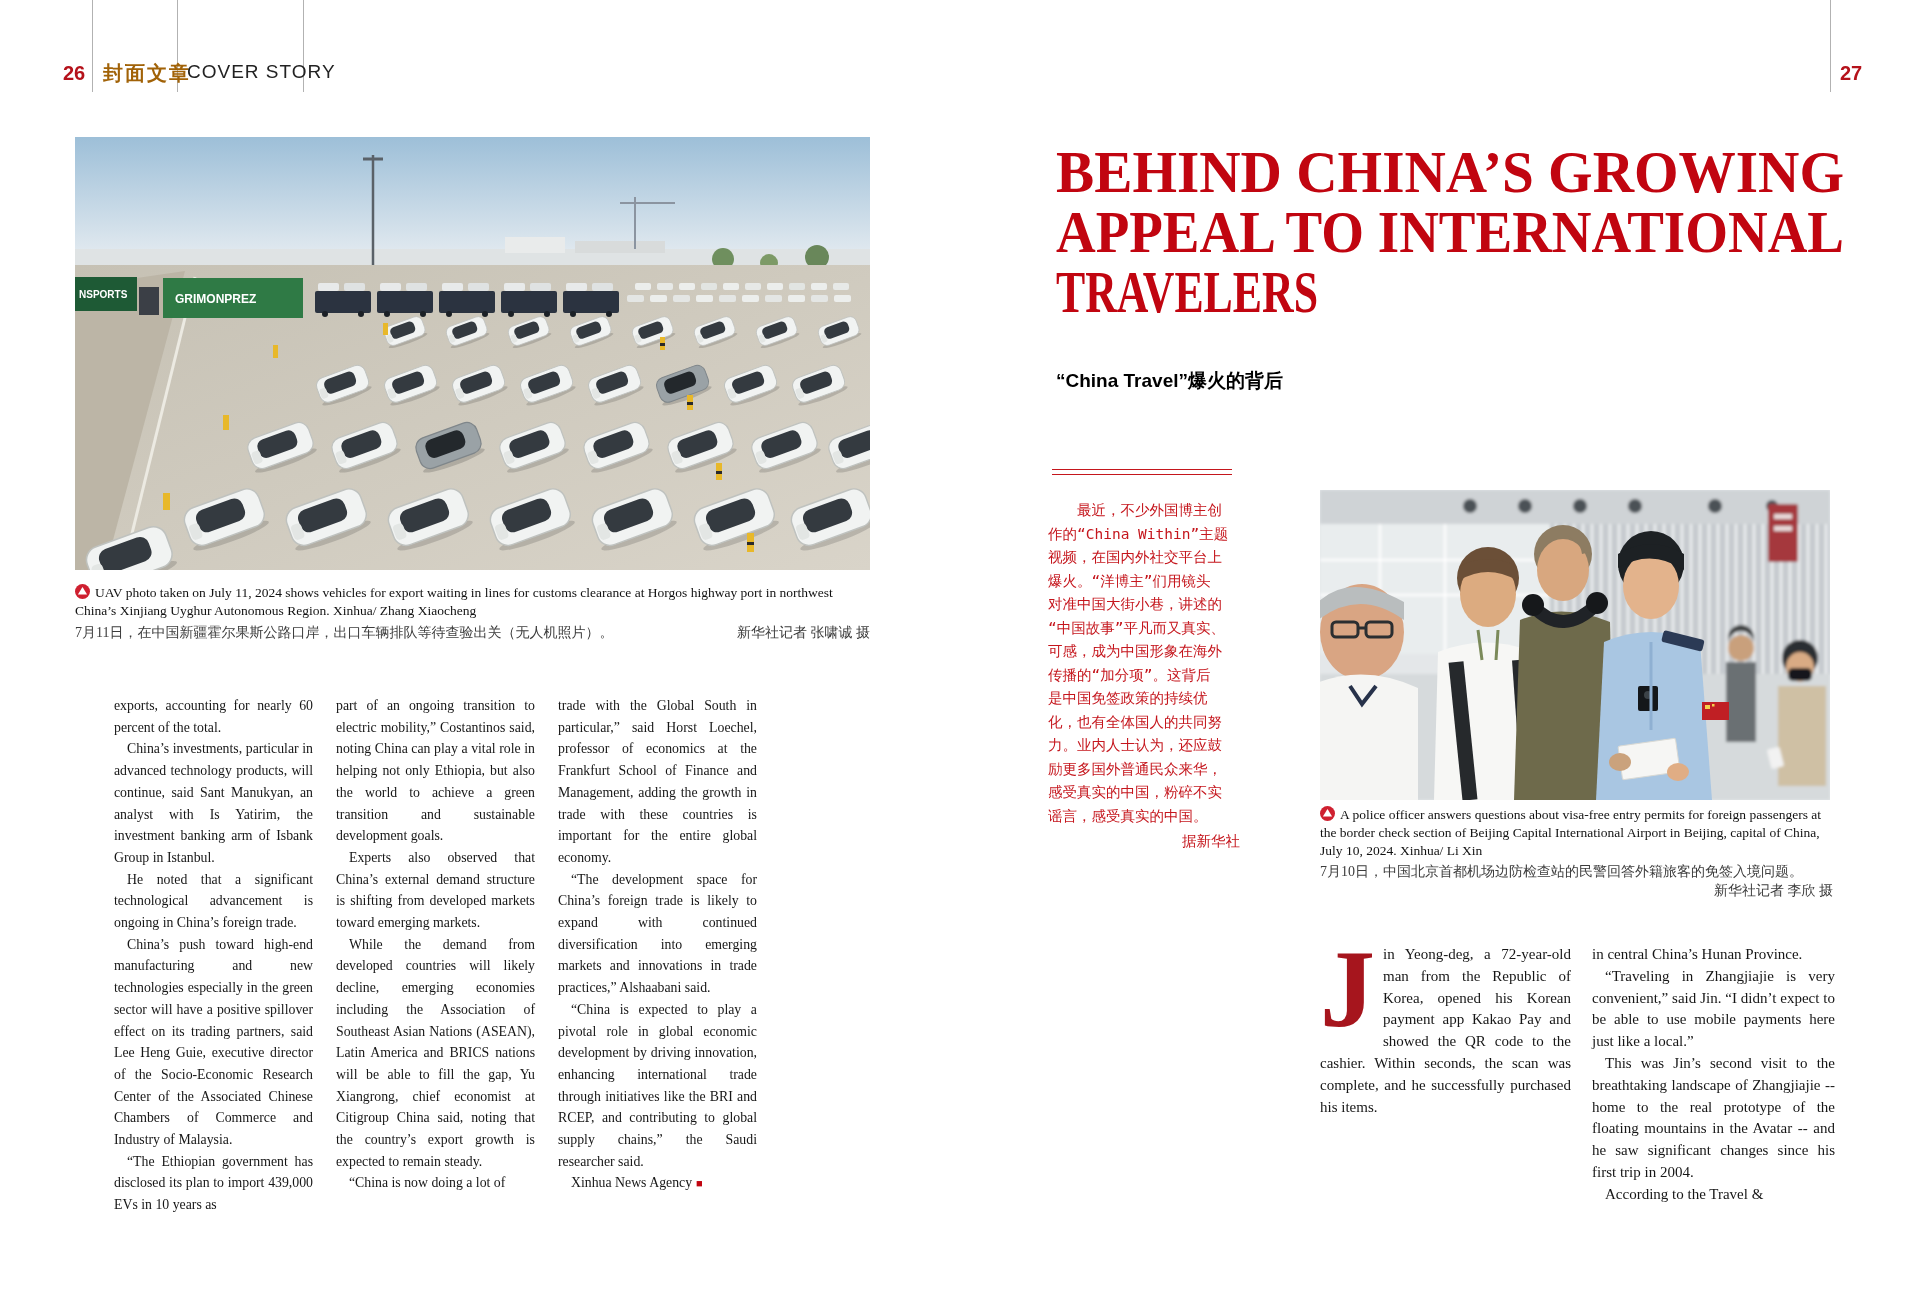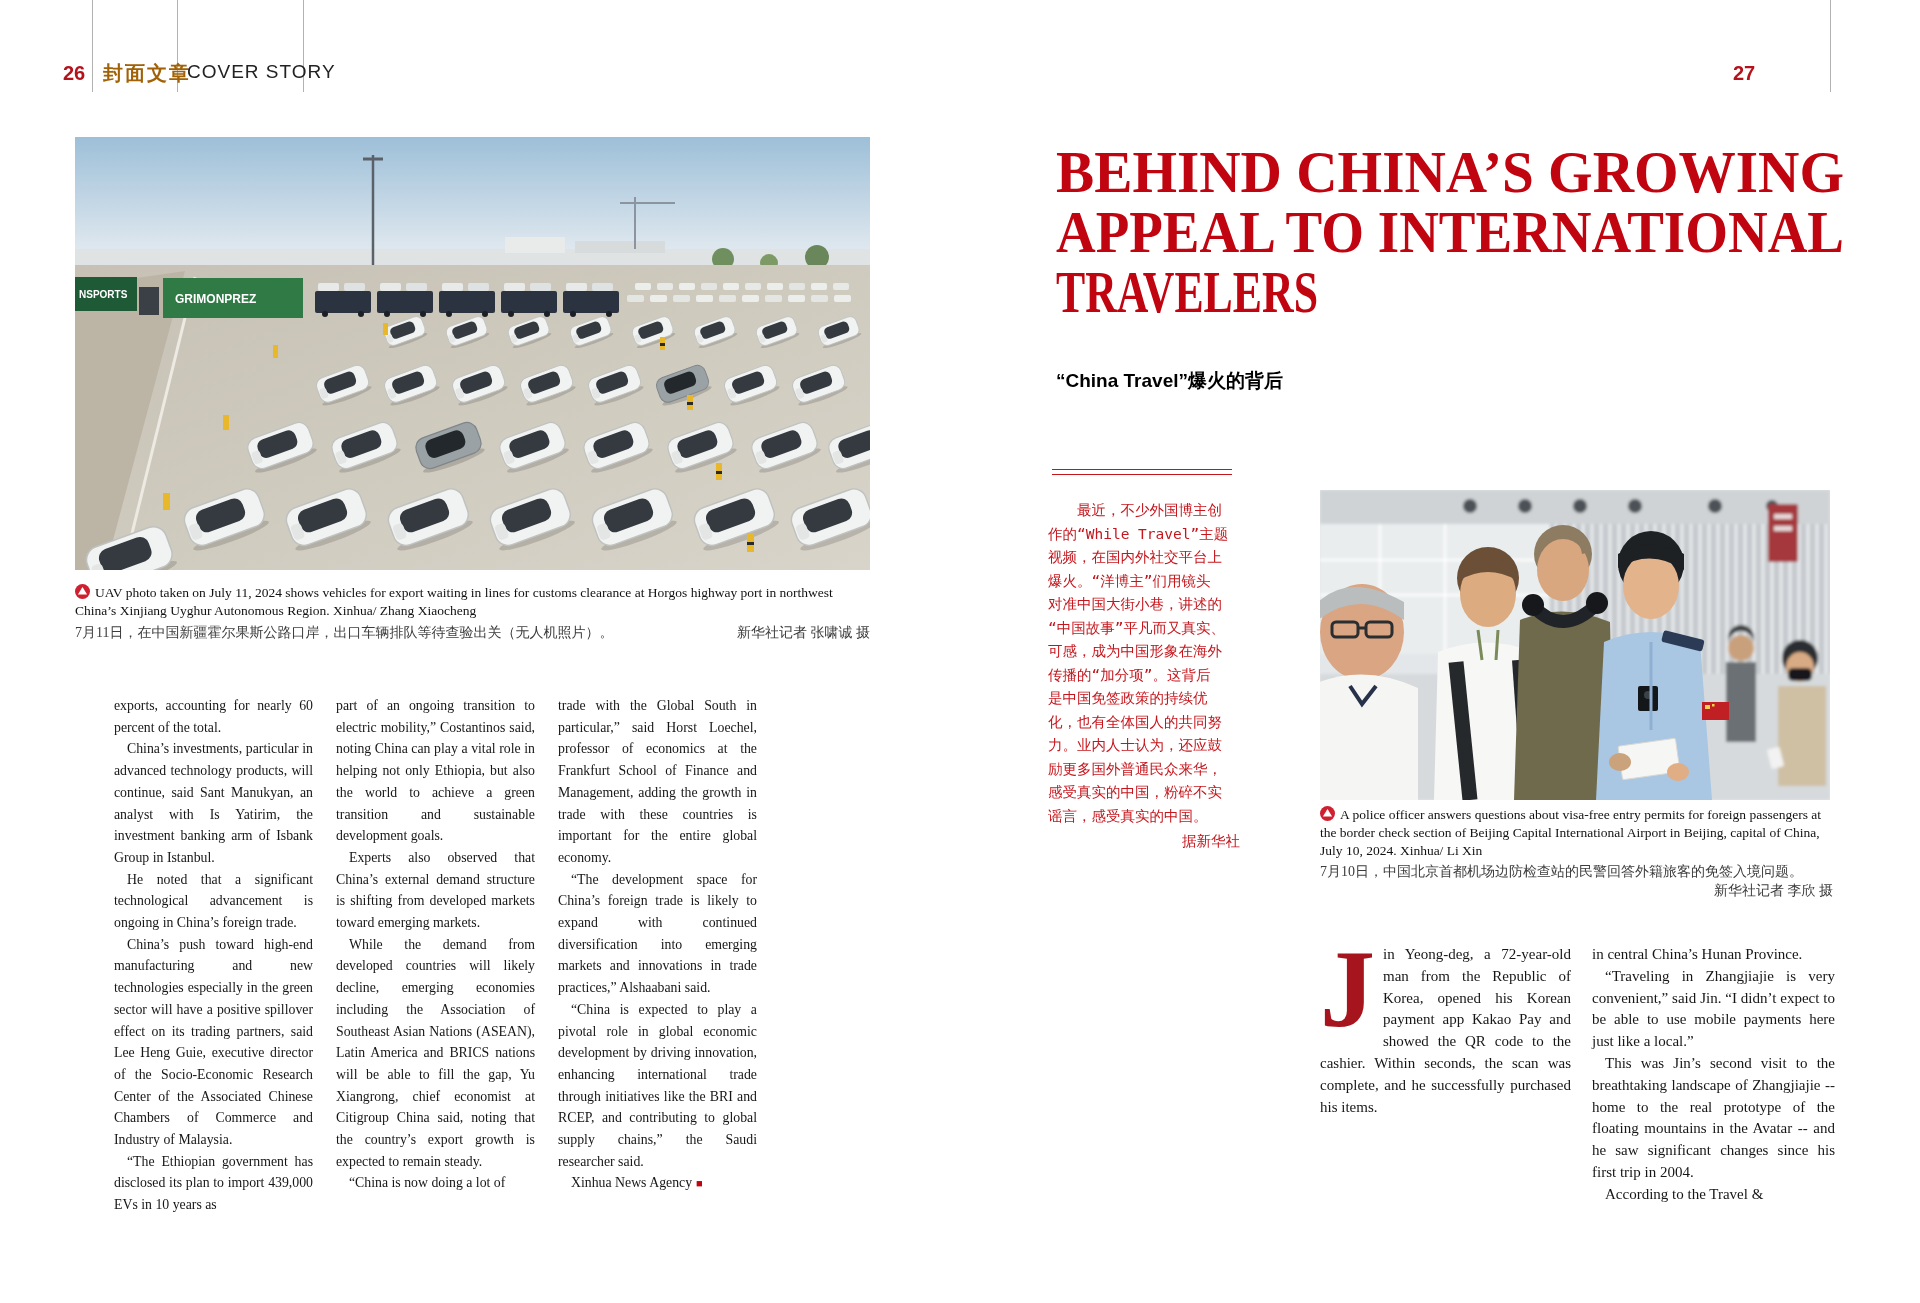--- a/index.html
+++ b/index.html
@@ -46,21 +46,21 @@
 
 <div class="spread">
 
   <div class="vrule" style="left:92px"></div>
   <div class="vrule" style="left:177px"></div>
   <div class="vrule" style="left:303px"></div>
   <div class="vrule" style="left:1830px"></div>
   <div class="pageno" style="left:63px">26</div>
   <div class="section-cn">封面文章</div>
   <div class="section-en">COVER STORY</div>
-  <div class="pageno" style="left:1733px">27</div>
+  <div class="pageno" style="left:1840px">27</div>
 
   <div class="photo" style="left:75px;top:137px">
     <svg width="795" height="433" viewBox="0 0 795 433">
       <defs>
         <linearGradient id="sky" x1="0" y1="0" x2="0" y2="1">
           <stop offset="0" stop-color="#9dbfd8"></stop>
             <stop offset="1" stop-color="#e9eef2"></stop>
         </linearGradient>
         <linearGradient id="ground" x1="0" y1="0" x2="1" y2="1">
           <stop offset="0" stop-color="#c6c1b4"></stop>
@@ -224,21 +224,21 @@
       <text x="0" y="52" font-family="Liberation Serif, serif" font-weight="bold" font-size="60" fill="#c10510" textLength="788" lengthAdjust="spacingAndGlyphs">BEHIND CHINA’S GROWING</text>
       <text x="0" y="112" font-family="Liberation Serif, serif" font-weight="bold" font-size="60" fill="#c10510" textLength="788" lengthAdjust="spacingAndGlyphs">APPEAL TO INTERNATIONAL</text>
       <text x="0" y="172" font-family="Liberation Serif, serif" font-weight="bold" font-size="60" fill="#c10510" textLength="262" lengthAdjust="spacingAndGlyphs">TRAVELERS</text>
     </svg>
   </div>
   <div class="subtitle">“China Travel”爆火的背后</div>
 
   <div class="redrule"></div>
   <div class="intro">
       <div class="line indent2">最近，不少外国博主创</div>
-      <div class="line">作的“While Travel”主题</div>
+      <div class="line">作的“China Within”主题</div>
       <div class="line">视频，在国内外社交平台上</div>
       <div class="line">爆火。“洋博主”们用镜头</div>
       <div class="line">对准中国大街小巷，讲述的</div>
       <div class="line">“中国故事”平凡而又真实、</div>
       <div class="line">可感，成为中国形象在海外</div>
       <div class="line">传播的“加分项”。这背后</div>
       <div class="line">是中国免签政策的持续优</div>
       <div class="line">化，也有全体国人的共同努</div>
       <div class="line">力。业内人士认为，还应鼓</div>
       <div class="line">励更多国外普通民众来华，</div>

